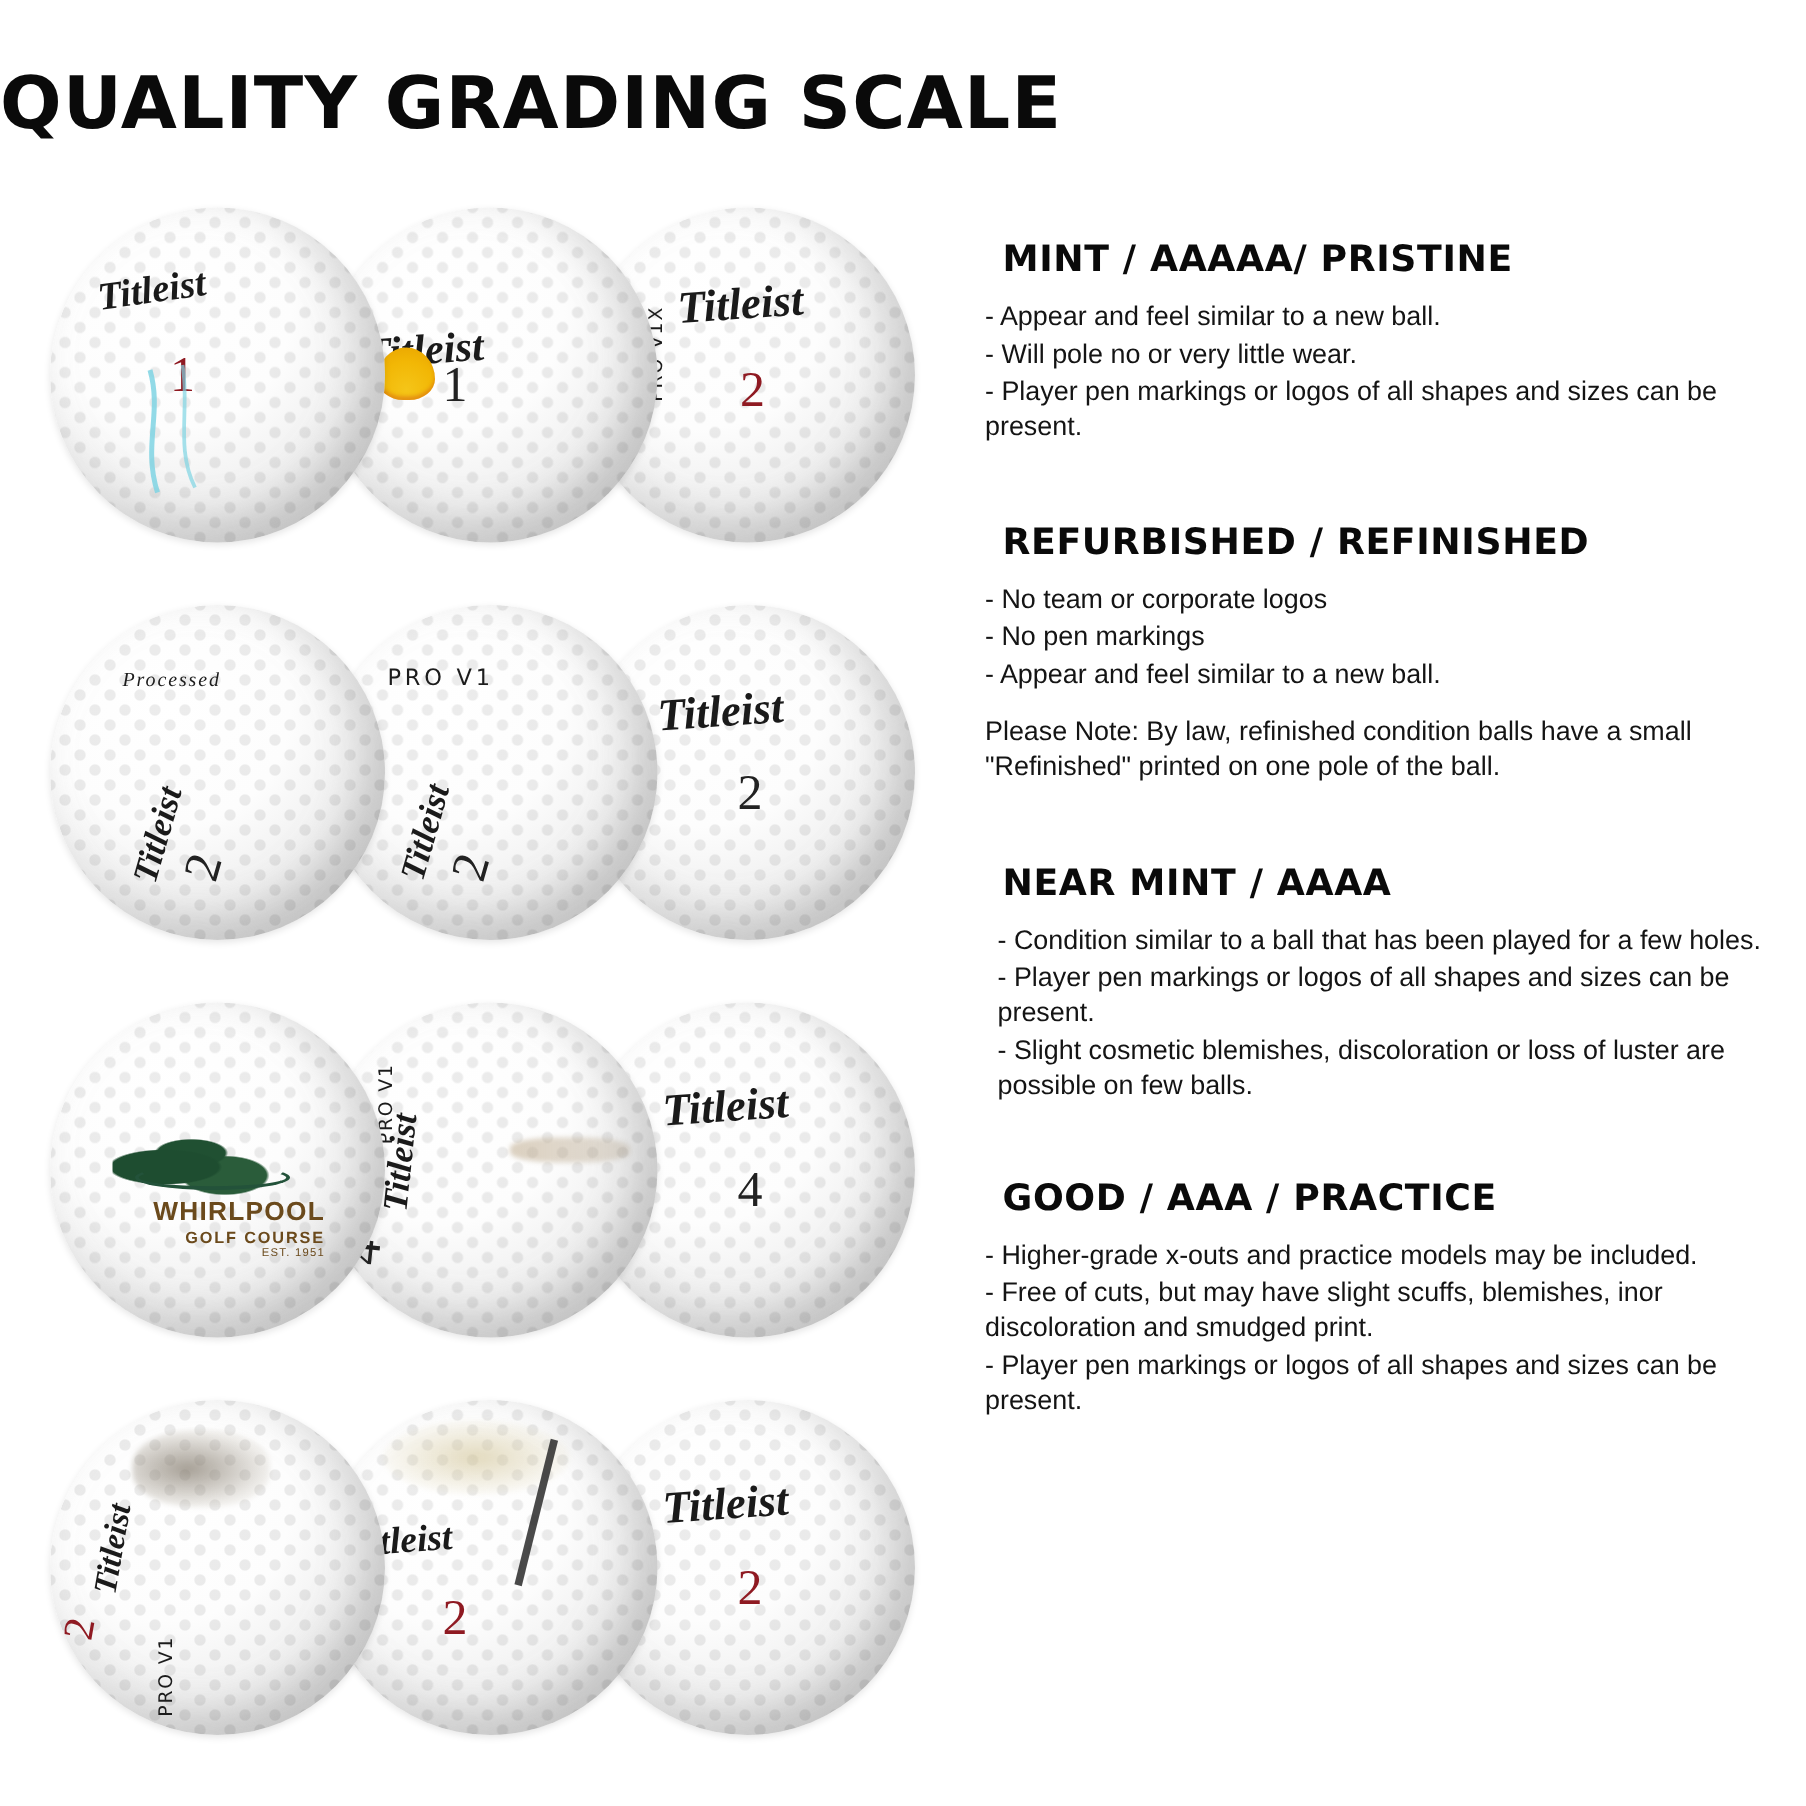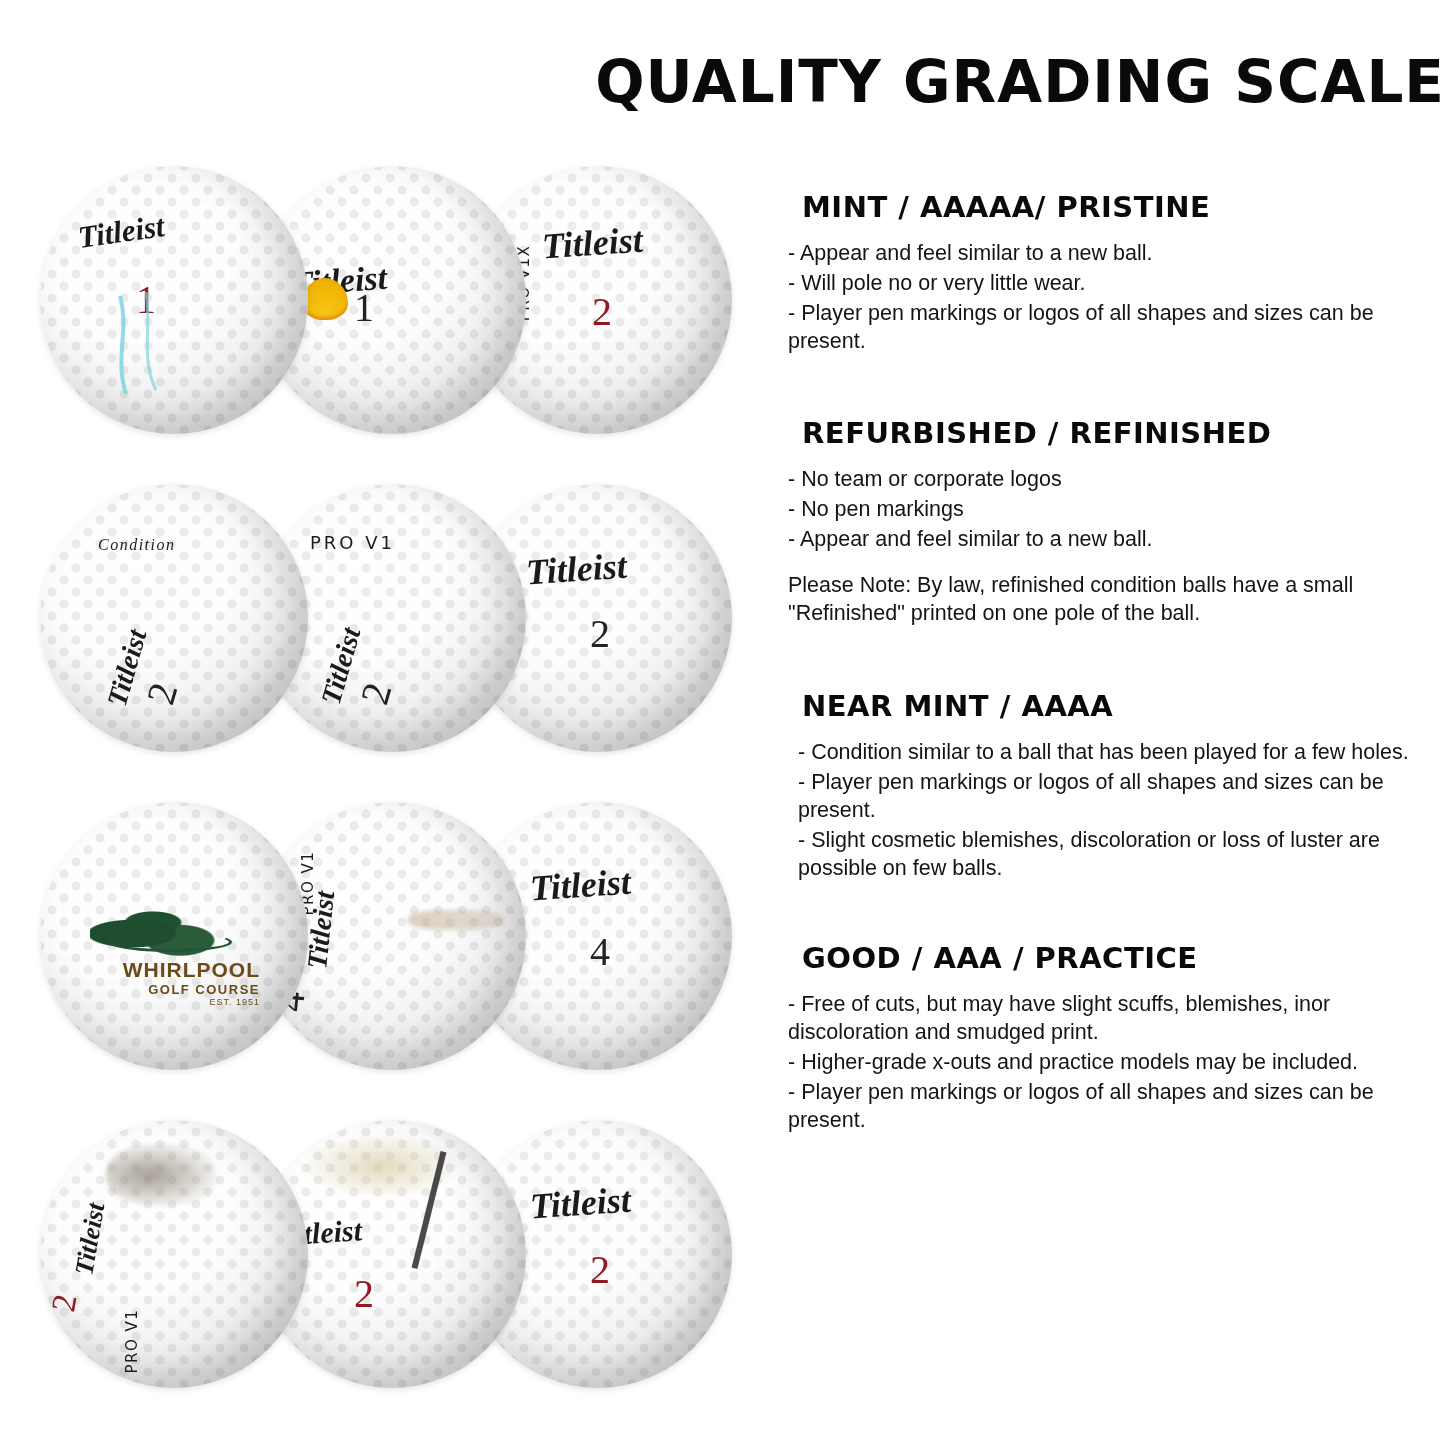--- a/index.html
+++ b/index.html
@@ -16,21 +16,21 @@
     position: relative;
   }
   .page {
     width: 1445px;
     height: 1445px;
     position: relative;
     box-sizing: border-box;
     padding: 0;
   }
   .page-title {
-    text-align: right;
+    text-align: left;
     font-size: 58px;
     font-weight: bold;
     letter-spacing: 1px;
     margin: 48px 0 0 0;
     color: #0a0a0a;
     font-family: "DejaVu Sans", sans-serif;
   }
   .content {
     display: flex;
     flex-direction: row;
@@ -261,21 +261,21 @@
         </div>
         <div class="ball b3">
           <span class="stamp vert" style="left:22px; top:108px;">PRO V1X</span>
           <span class="brand center" style="left:78px; top:56px; font-size:36px;">Titleist</span>
           <span class="num red" style="left:128px; top:122px;">2</span>
         </div>
       </div>
 
       <div class="ball-row">
         <div class="ball b1">
-          <span class="stamp" style="left:58px; top:52px; font-family:'Liberation Serif',serif; font-style:italic; font-size:16px;">Condition</span>
+          <span class="stamp" style="left:58px; top:52px; font-family:'Liberation Serif',serif; font-style:italic; font-size:16px;">Processed</span>
           <span class="brand low">Titleist</span>
           <span class="num black low-l">2</span>
         </div>
         <div class="ball b2">
           <span class="stamp" style="left:52px; top:48px; font-size:18px; letter-spacing:3px;">PRO V1</span>
           <span class="brand low" style="left:44px; top:166px;">Titleist</span>
           <span class="num black low-l" style="left:108px; top:186px;">2</span>
         </div>
         <div class="ball b3">
           <span class="brand center" style="left:62px; top:64px; font-size:36px;">Titleist</span>
@@ -352,21 +352,21 @@
         <div class="grade-lines indent">
           <p>- Condition similar to a ball that has been played for a few holes.</p>
           <p>- Player pen markings or logos of all shapes and sizes can be present.</p>
           <p>- Slight cosmetic blemishes, discoloration or loss of luster are possible on few balls.</p>
         </div>
       </div>
 
       <div class="grade g4">
         <div class="grade-title">GOOD / AAA / PRACTICE</div>
         <div class="grade-lines">
+          <p>- Higher-grade x-outs and practice models may be included.</p>
           <p>- Free of cuts, but may have slight scuffs, blemishes, inor discoloration and smudged print.</p>
-          <p>- Higher-grade x-outs and practice models may be included.</p>
           <p>- Player pen markings or logos of all shapes and sizes can be present.</p>
         </div>
       </div>
 
     </div>
   </div>
 </div>
 
 </body></html>

